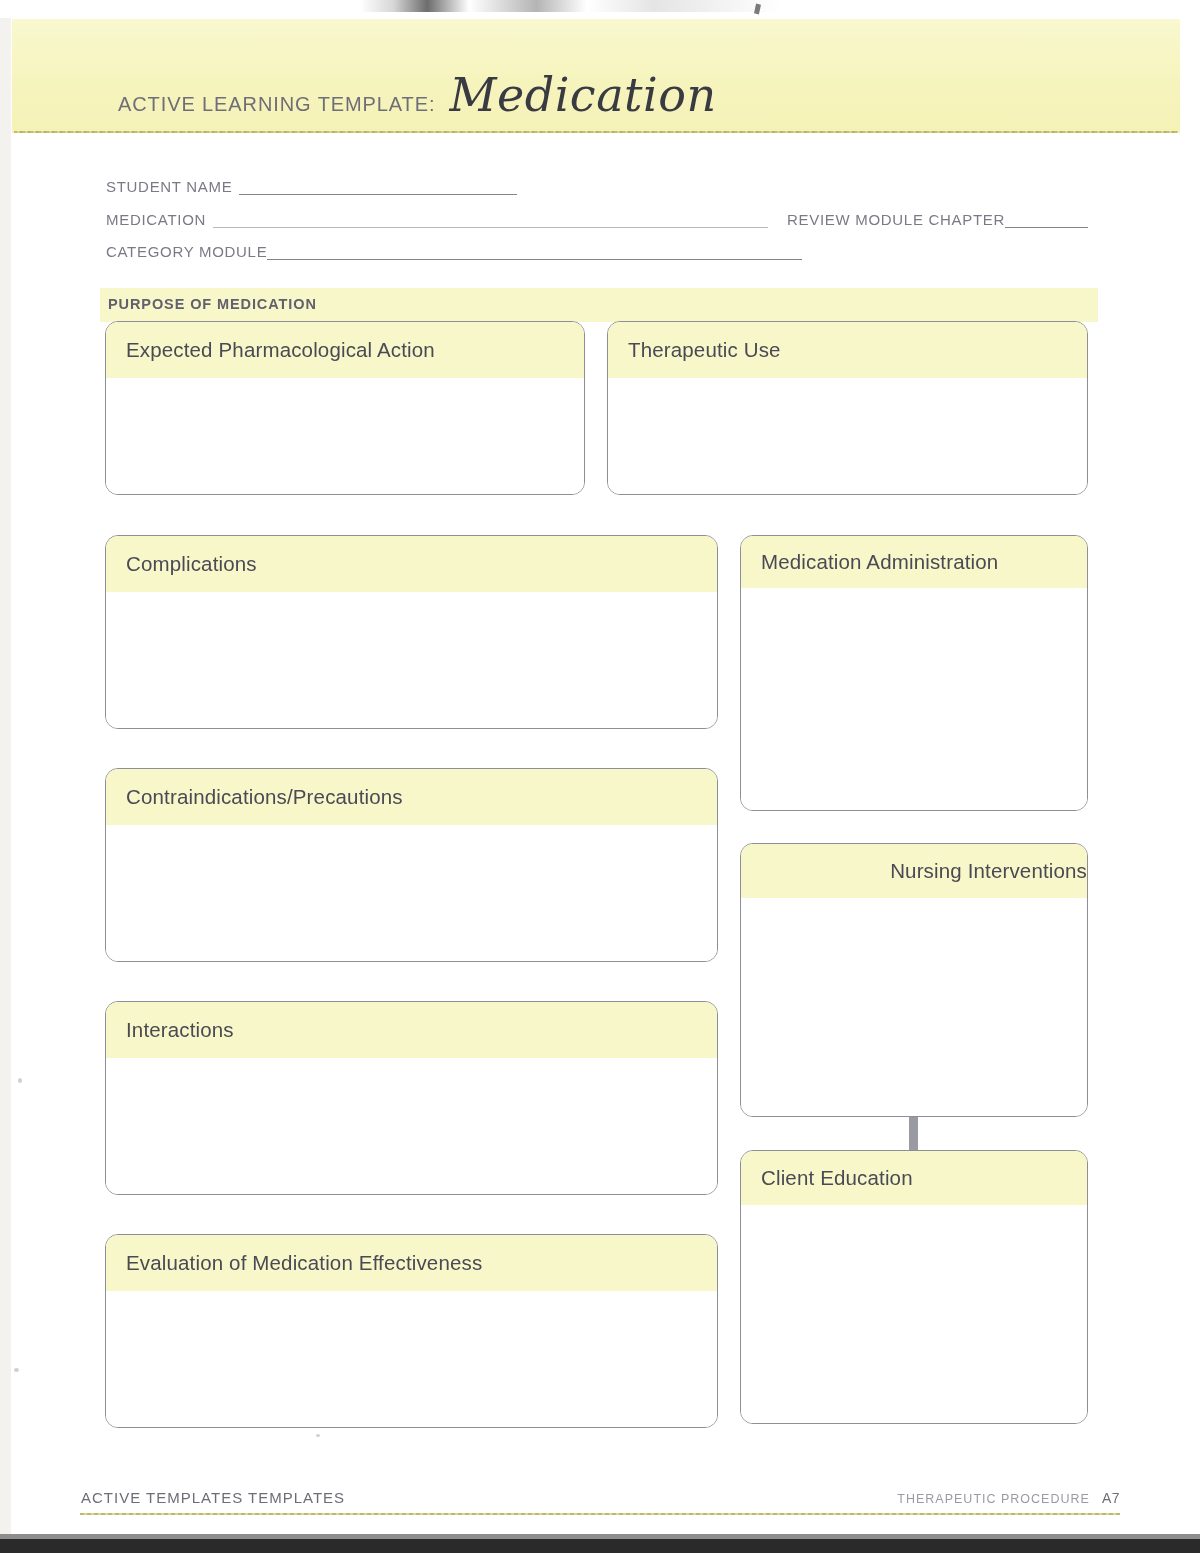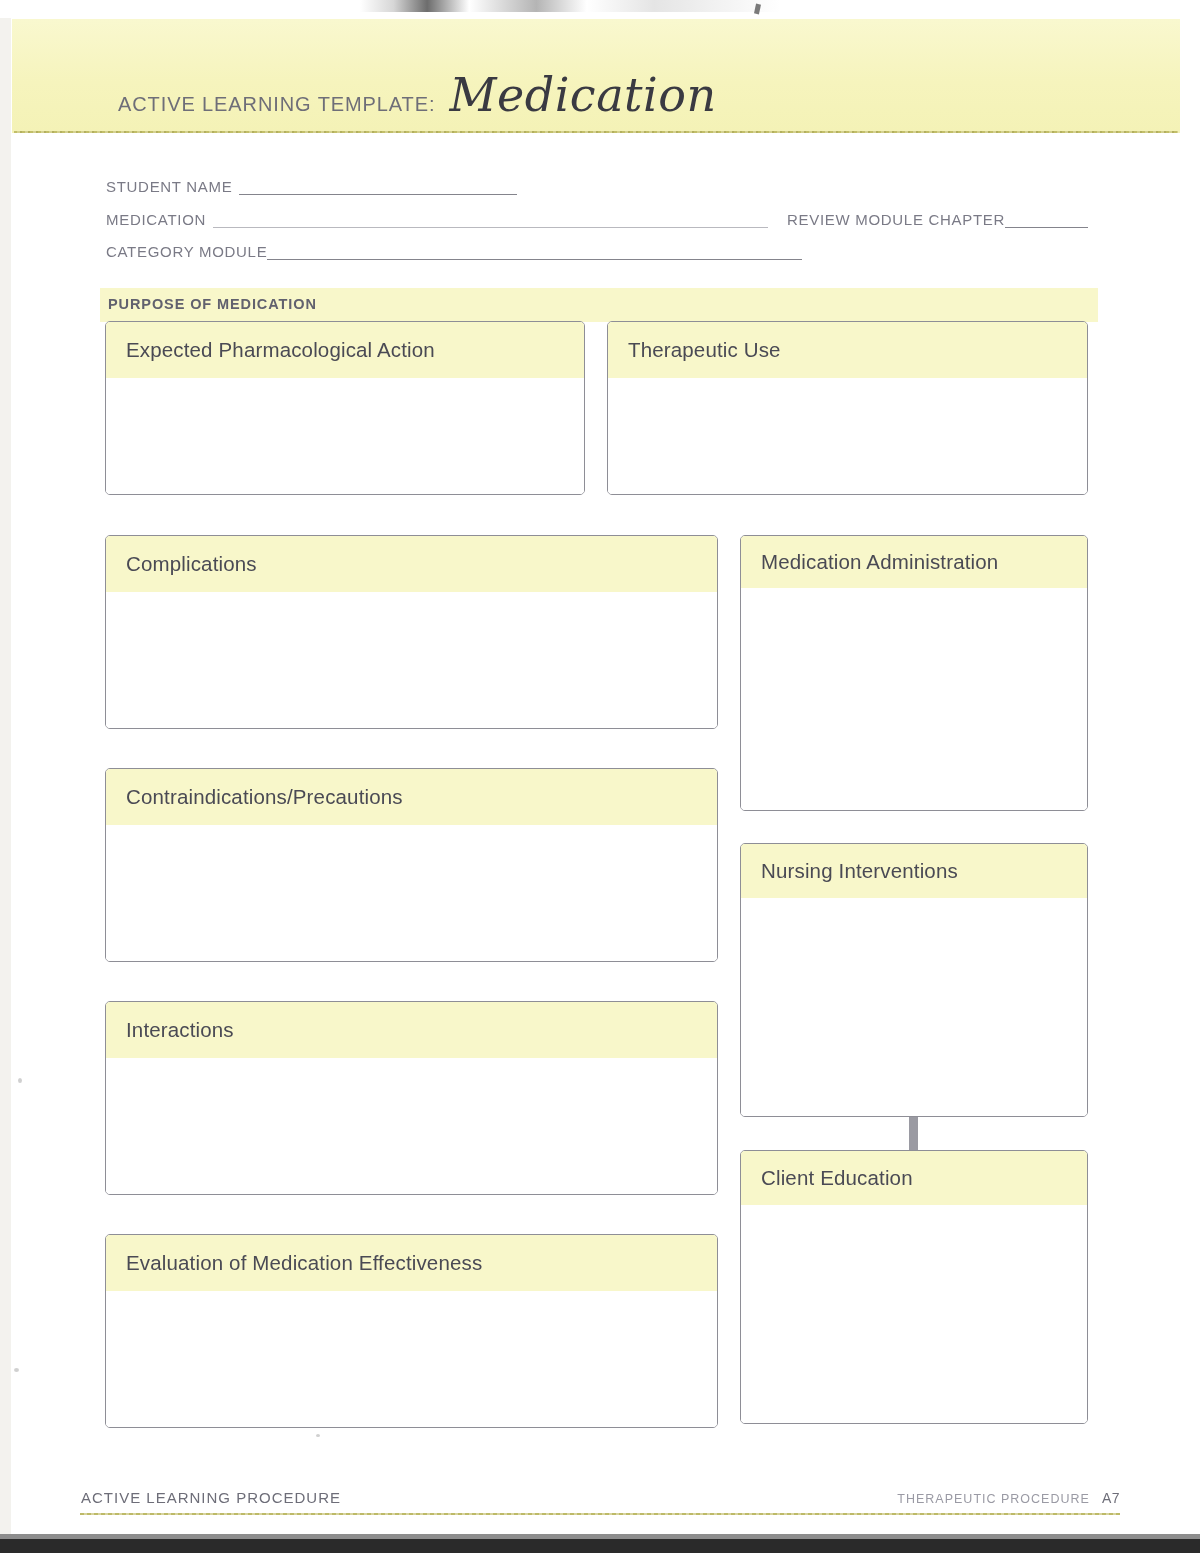--- a/index.html
+++ b/index.html
@@ -154,21 +154,21 @@
     font-size: 14.5px;
     font-weight: bold;
     letter-spacing: 0.9px;
     color: #61616e;
   }
 
   
   .tbox {
     position: absolute;
     border: 1.3px solid #8e8e96;
-    border-radius: 5px;
+    border-radius: 13px;
     background: #ffffff;
     overflow: hidden;
     box-sizing: border-box;
   }
   .tbox-head {
     position: absolute;
     left: 0; top: 0;
     width: 100%;
     background: #f8f7ca;
     display: flex;
@@ -307,21 +307,21 @@
   </div>
 
   <div class="tbox" style="left:105px; top:768px; width:613px; height:194px;">
     <div class="tbox-head" style="height:56px;">
       <span class="tbox-title">Contraindications/Precautions</span>
     </div>
     <div class="tbox-body" style="top:56px; height:138px;"></div>
   </div>
 
   <div class="tbox" style="left:740px; top:843px; width:348px; height:274px;">
-    <div class="tbox-head" style="height:54px;">
+    <div class="tbox-head" style="height:54px;justify-content:flex-end;">
       <span class="tbox-title">Nursing Interventions</span>
     </div>
     <div class="tbox-body" style="top:54px; height:220px;"></div>
   </div>
 
   <div class="connector" style="left:909px; top:1117px; width:9px; height:33px;"></div>
 
   <div class="tbox" style="left:105px; top:1001px; width:613px; height:194px;">
     <div class="tbox-head" style="height:56px;">
       <span class="tbox-title">Interactions</span>
@@ -336,21 +336,21 @@
     <div class="tbox-body" style="top:54px; height:220px;"></div>
   </div>
 
   <div class="tbox" style="left:105px; top:1234px; width:613px; height:194px;">
     <div class="tbox-head" style="height:56px;">
       <span class="tbox-title">Evaluation of Medication Effectiveness</span>
     </div>
     <div class="tbox-body" style="top:56px; height:138px;"></div>
   </div>
 
-  <div class="footer-left">ACTIVE LEARNING PROCEDURE</div>
+  <div class="footer-left">ACTIVE TEMPLATES TEMPLATES</div>
   <div class="footer-right">
     <span class="footer-right-label">THERAPEUTIC PROCEDURE</span>
     <span class="footer-page">A7</span>
   </div>
   <div class="footer-rule"></div>
 
   <div class="scan-bottom-bar2"></div>
   <div class="scan-bottom-bar"></div>
 </div>
 

